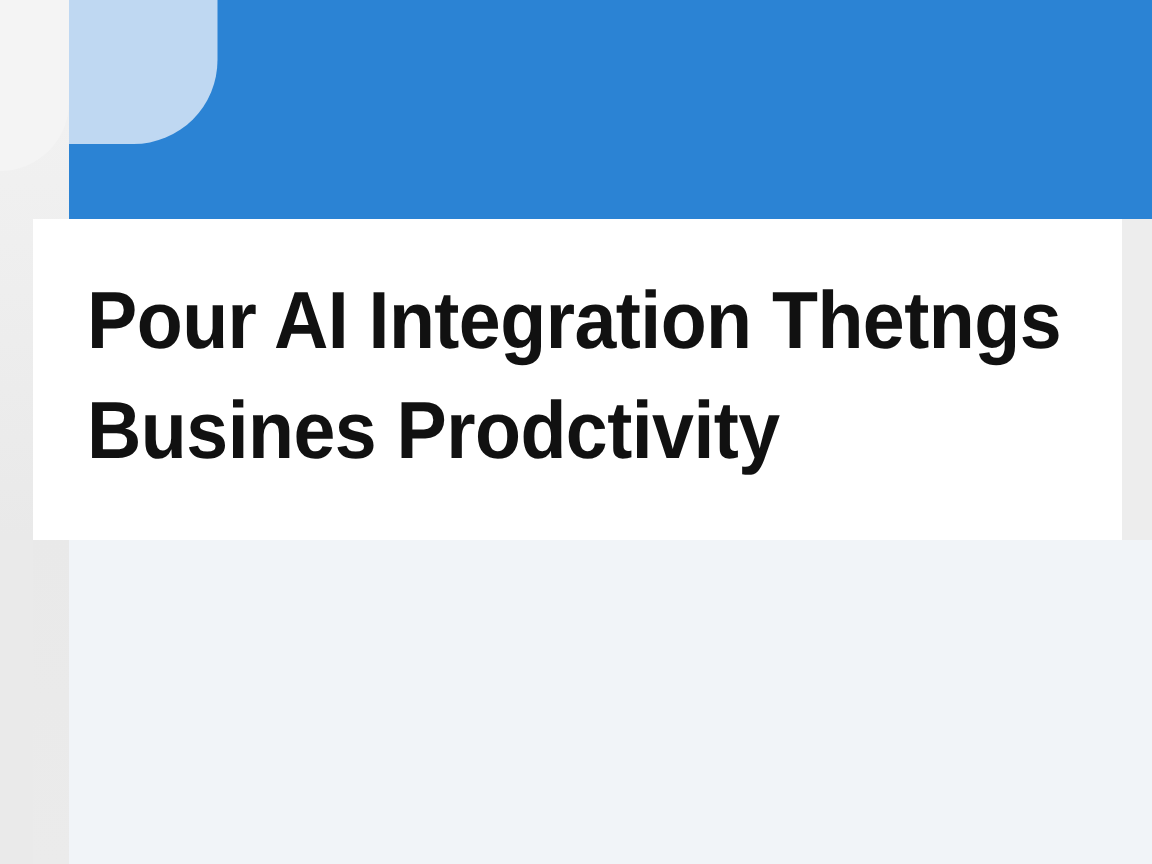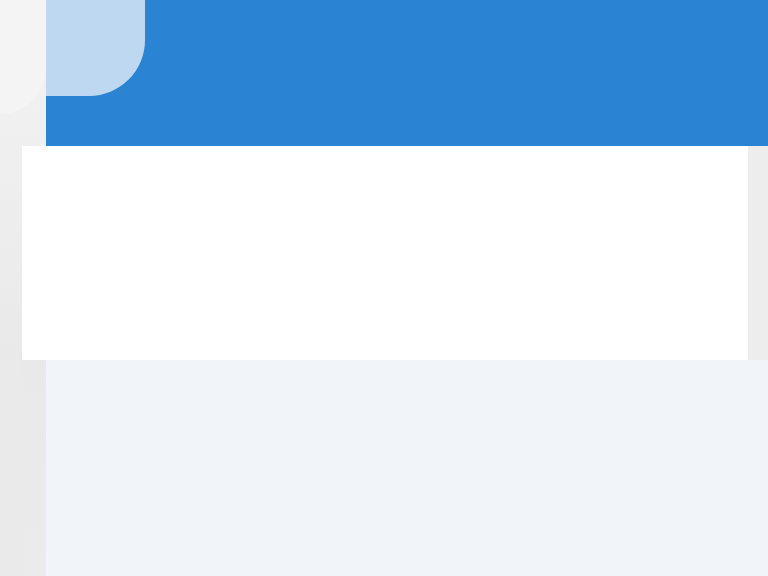--- a/index.html
+++ b/index.html
@@ -128,14 +128,18 @@
     <div class="gutter-round"></div>
   </div>
   <div class="left-gutter-lower"></div>
 
   <div class="header-band"></div>
   <div class="header-accent"></div>
 
   <div class="title-card"></div>
   <div class="card-right-strip"></div>
 
+  <div class="title-block">
+    <span class="title-line">Pour AI Integration Thetngs</span>
+    <span class="title-line">Busines Prodctivity</span>
+  </div>
 
 </div>
 
 </body></html>

